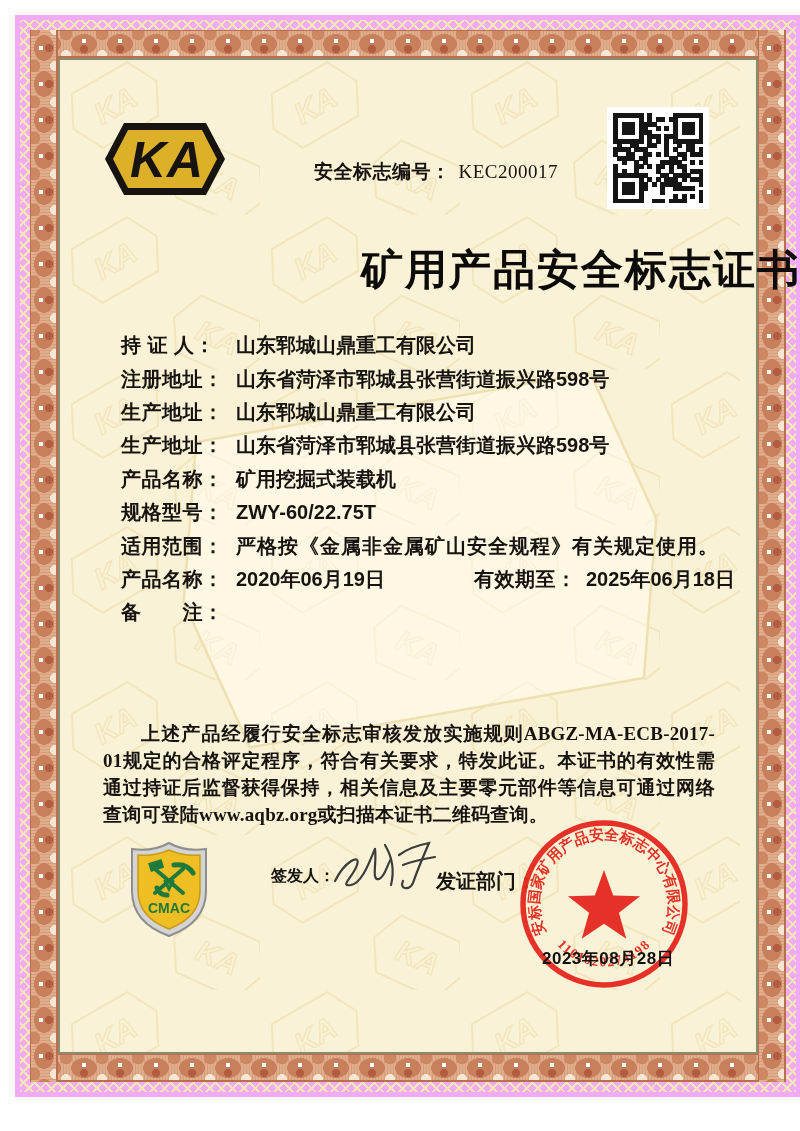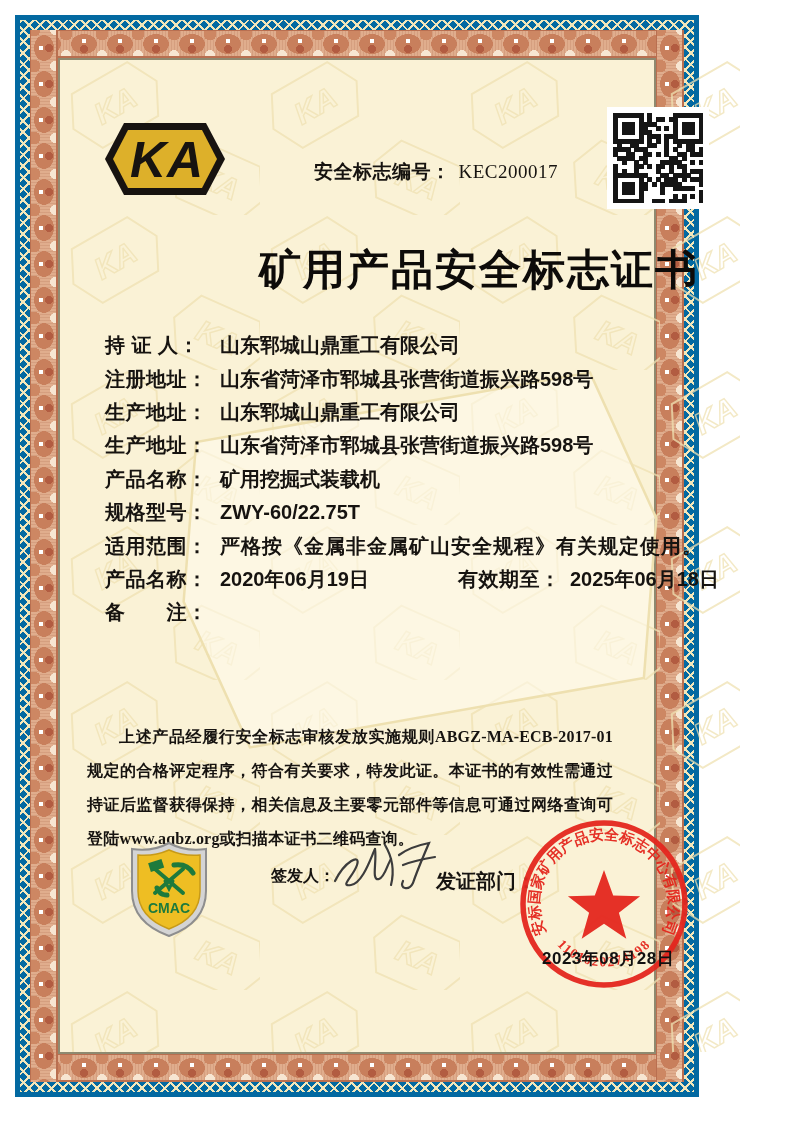--- a/index.html
+++ b/index.html
@@ -1,17 +1,17 @@
 <!DOCTYPE html>
 <html><head>
 <meta charset="utf-8">
 <style>
   html,body{margin:0;padding:0;}
   body{width:800px;height:1131px;background:#ffffff;font-family:"Liberation Sans",sans-serif;color:#161310;position:relative;overflow:hidden;}
-  .sheet{position:absolute;left:15px;top:15px;width:684px;height:1082px;background:#0369a1;}
+  .sheet{position:absolute;left:15px;top:15px;width:786px;height:1082px;background:#f0abfc;}
   
   .lattice{position:absolute;inset:5px;
     background:
       repeating-linear-gradient(45deg,#f3e7ba 0 2px,rgba(0,0,0,0) 2px 8px),
       repeating-linear-gradient(-45deg,#f3e7ba 0 2px,rgba(0,0,0,0) 2px 8px);}
   .lattice-cover{position:absolute;inset:15px;background:#faf2d6;}
   
   .band{position:absolute;}
   .band-h{left:15px;right:15px;height:28px;background-color:#e0ad8d;
     background-image:
@@ -47,30 +47,30 @@
   .ka-logo{position:absolute;left:89px;top:106px;}
   .certno{position:absolute;left:299px;top:144px;font-size:19px;font-weight:600;
     font-family:"Liberation Serif",serif;letter-spacing:.5px;white-space:nowrap;}
   .certno .num{font-family:"Liberation Serif",serif;font-weight:500;margin-left:8px;}
   .qr{position:absolute;left:592px;top:92px;width:102px;height:102px;background:#ffffff;}
   .qr svg{position:absolute;left:6px;top:6px;}
   .doc-title{position:absolute;left:0;right:0;top:227px;text-align:right;
     font-size:42px;font-weight:900;letter-spacing:2px;color:#0d0b09;}
   
   .rows{position:absolute;left:90px;right:55px;top:314px;}
-  .row{display:flex;align-items:center;height:33.4px;font-size:20px;font-weight:700;white-space:nowrap;}
+  .row{display:flex;align-items:center;height:33.4px;font-size:20px;font-weight:700;white-space:nowrap;margin-left:16px;}
   .row .lbl{flex:0 0 115px;letter-spacing:.5px;}
   .row.wide .lbl{flex:0 0 auto;margin-right:16px;}
   .row .val{font-weight:700;}
   .row .val.kai{font-family:"Liberation Serif",serif;letter-spacing:1px;}
   .row .val2-lbl{margin-left:42px;flex:0 0 112px;}
   .row .val1{flex:0 0 196px;}
   .row .remark-val{margin-left:105px;}
   
-  .para{position:absolute;left:72px;right:86px;top:705px;font-size:16px;line-height:34px;
+  .para{position:absolute;left:88px;right:86px;top:705px;font-size:19px;line-height:27px;
     font-weight:700;font-family:"Liberation Serif",serif;text-align:justify;text-indent:2em;
     letter-spacing:.2px;}
   
   .cmac{position:absolute;left:112px;top:826px;}
   .sign-label{position:absolute;left:256px;top:851px;font-size:16px;font-weight:700;}
   .signature{position:absolute;left:312px;top:822px;}
   .dept-label{position:absolute;left:421px;top:853px;font-size:20px;font-weight:700;}
   .seal{position:absolute;left:502px;top:802px;width:174px;height:174px;}
   .seal-date{position:absolute;left:527px;top:932px;font-size:17px;font-weight:700;color:#111;
     letter-spacing:.5px;z-index:5;white-space:nowrap;}

